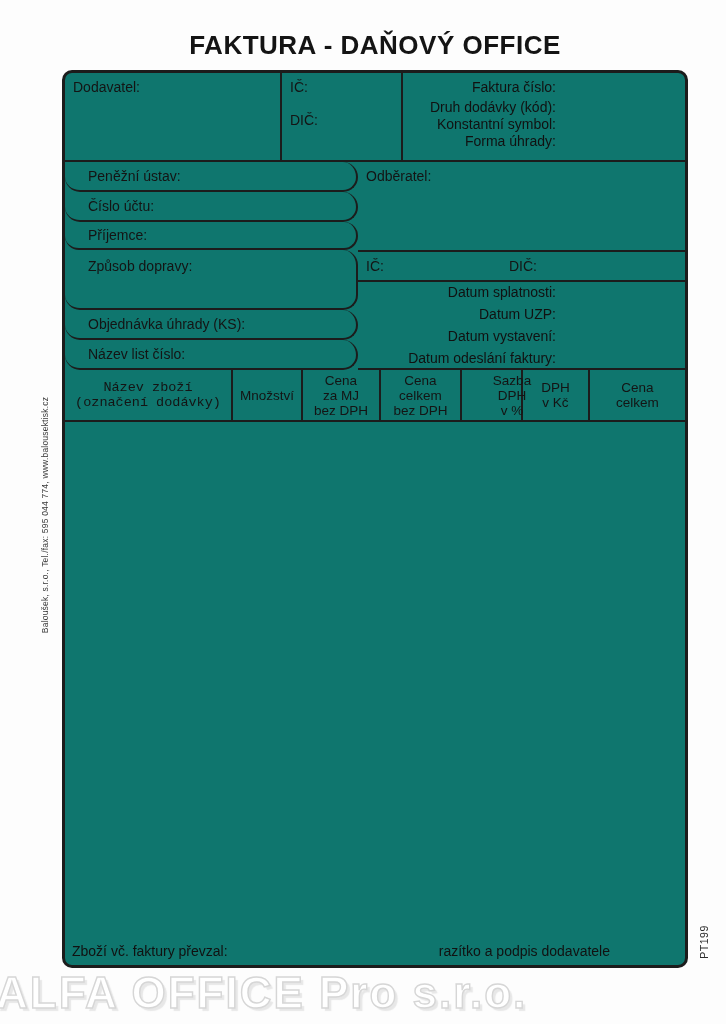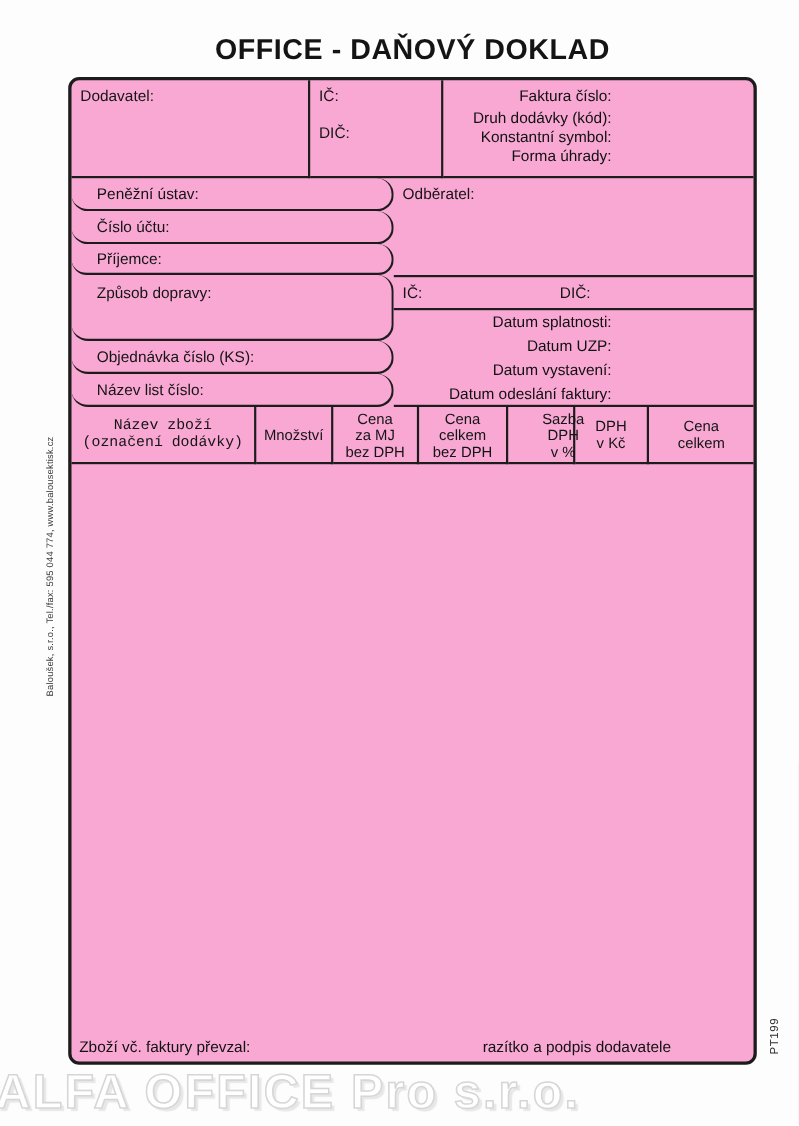--- a/index.html
+++ b/index.html
@@ -9,21 +9,21 @@
     position:relative; width:726px; height:1024px; margin:0 auto;
     background:#fdfdfd; overflow:hidden;
   }
   .title {
     position:absolute; left:62px; top:30px; width:626px;
     text-align:center; font-size:26px; font-weight:bold; letter-spacing:0.5px;
     color:#141414; white-space:nowrap;
   }
   .form {
     position:absolute; left:62px; top:70px; width:626px; height:898px;
-    border:3px solid #1c1c1c; border-radius:10px; background:#f9a8d4;
+    border:3px solid #1c1c1c; border-radius:10px; background:#0f766e;
   }
   .form .abs { position:absolute; font-size:14px; }
   .lbl { font-size:14px; color:#141414; }
 
   
   .supplier-box   { left:0;   top:0; width:217px; height:89px; border-right:2px solid #1c1c1c; border-bottom:2px solid #1c1c1c; padding:6px 8px; }
   .icdic-box      { left:217px; top:0; width:121px; height:89px; border-right:2px solid #1c1c1c; border-bottom:2px solid #1c1c1c; padding:6px 8px; }
   .icdic-box .dic { margin-top:17px; }
   .meta-box       { left:338px; top:0; width:282px; height:89px; border-bottom:2px solid #1c1c1c; padding:6px 129px 0 8px; text-align:right; }
   .meta-box .m1   { margin-bottom:3px; }
@@ -81,21 +81,21 @@
     font-size:44px; font-weight:bold; letter-spacing:2px; white-space:nowrap;
     color:#ffffff; -webkit-text-stroke:1.4px #d6d6d6;
     text-shadow:3px 3px 1px rgba(205,205,205,0.45);
   }
 </style>
 </head>
 <body>
 
 <div class="page">
 
-  <div class="title">OFFICE - DAŇOVÝ DOKLAD</div>
+  <div class="title">FAKTURA - DAŇOVÝ OFFICE</div>
 
   <div class="form">
 
     <div class="abs supplier-box">
       <span class="lbl">Dodavatel:</span>
     </div>
 
     <div class="abs icdic-box">
       <div class="lbl">IČ:</div>
       <div class="lbl dic">DIČ:</div>
@@ -114,21 +114,21 @@
     <div class="abs lrow lrow-1">
       <span class="lbl">Číslo účtu:</span>
     </div>
     <div class="abs lrow lrow-2">
       <span class="lbl">Příjemce:</span>
     </div>
     <div class="abs lrow lrow-3">
       <span class="lbl">Způsob dopravy:</span>
     </div>
     <div class="abs lrow lrow-4">
-      <span class="lbl">Objednávka číslo (KS):</span>
+      <span class="lbl">Objednávka úhrady (KS):</span>
     </div>
     <div class="abs lrow lrow-5">
       <span class="lbl">Název list číslo:</span>
     </div>
 
     <div class="abs customer-box">
       <span class="lbl">Odběratel:</span>
     </div>
 
     <div class="abs cust-icdic">

